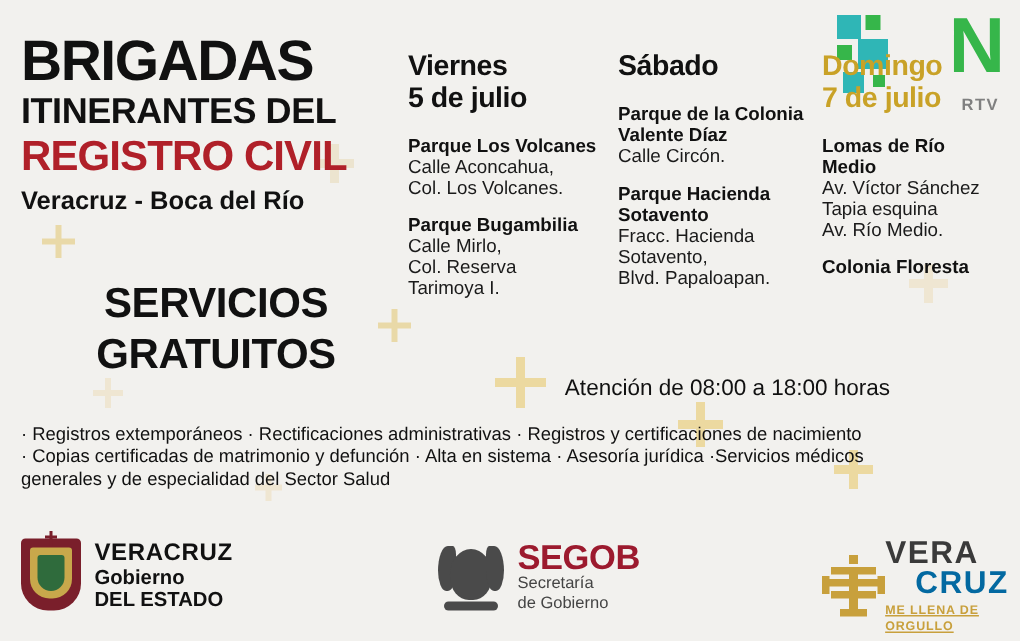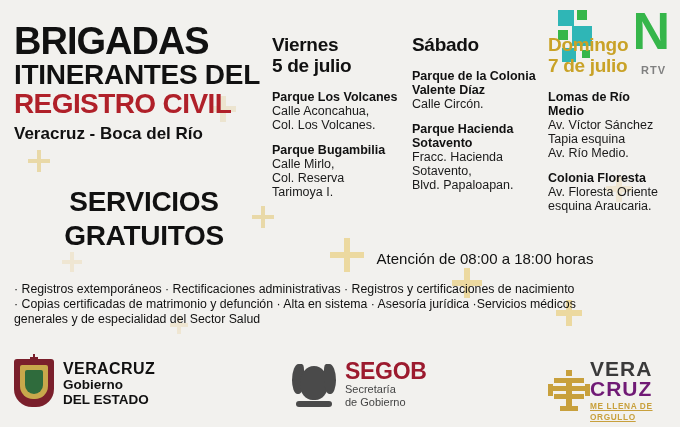--- a/index.html
+++ b/index.html
@@ -61,21 +61,21 @@
     width: 250px;
   }
   #title-brigadas {
     font-size: 38px;
     font-weight: bold;
     color: #111111;
     letter-spacing: -1px;
     line-height: 38px;
   }
   #title-itinerantes {
-    font-size: 28px;
+    font-size: 24px;
     font-weight: bold;
     color: #111111;
     letter-spacing: -0.3px;
     line-height: 26px;
     margin-top: 2px;
   }
   #title-registro {
     font-size: 28px;
     font-weight: bold;
     color: #b02029;
@@ -251,21 +251,21 @@
   }
   .orn i {
     position: absolute;
     background: #c8a03c;
     display: block;
   }
   #logo-orgullo .vera {
     font-size: 21px; font-weight: bold; color: #3a3a3a; letter-spacing: 1px; line-height: 20px;
   }
   #logo-orgullo .cruz {
-    font-size: 21px; font-weight: bold; color: #701a75; letter-spacing: 1px; line-height: 20px;
+    font-size: 21px; font-weight: bold; color: #0369a1; letter-spacing: 1px; line-height: 20px; margin-left: 20px;
   }
   #logo-orgullo .llena {
     font-size: 8.3px; font-weight: bold; color: #c8a03c; letter-spacing: 0.6px; line-height: 11px; margin-top: 2px; text-decoration: underline;
   }
 </style>
 </head>
 <body>
 
 <div id="poster">
 
@@ -344,22 +344,20 @@
     <div class="venues">
       <div class="venue">
         <div class="venue-name" style="white-space:pre-line;">Lomas de Río
 Medio</div>
         <div class="venue-addr" style="white-space:pre-line;">Av. Víctor Sánchez
 Tapia esquina
 Av. Río Medio.</div>
       </div>
       <div class="venue">
         <div class="venue-name" style="white-space:pre-line;">Colonia Floresta</div>
-        <div class="venue-addr" style="white-space:pre-line;">Av. Floresta Oriente
-esquina Araucaria.</div>
       </div>
     </div>
   </div>
 
   <div id="atencion">Atención de 08:00 a 18:00 horas</div>
 
   <div id="servicios-lista">
     <div>· Registros extemporáneos · Rectificaciones administrativas · Registros y certificaciones de nacimiento</div>
     <div>· Copias certificadas de matrimonio y defunción · Alta en sistema · Asesoría jurídica ·Servicios médicos</div>
     <div class="wrap">generales y de especialidad del Sector Salud</div>

